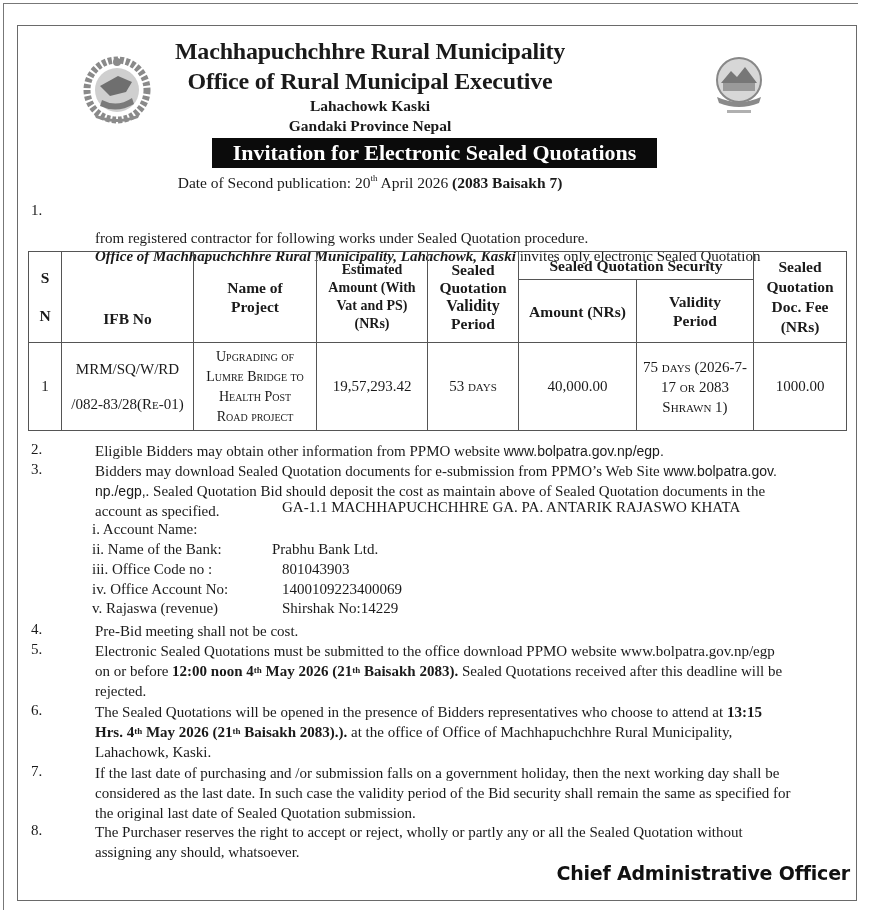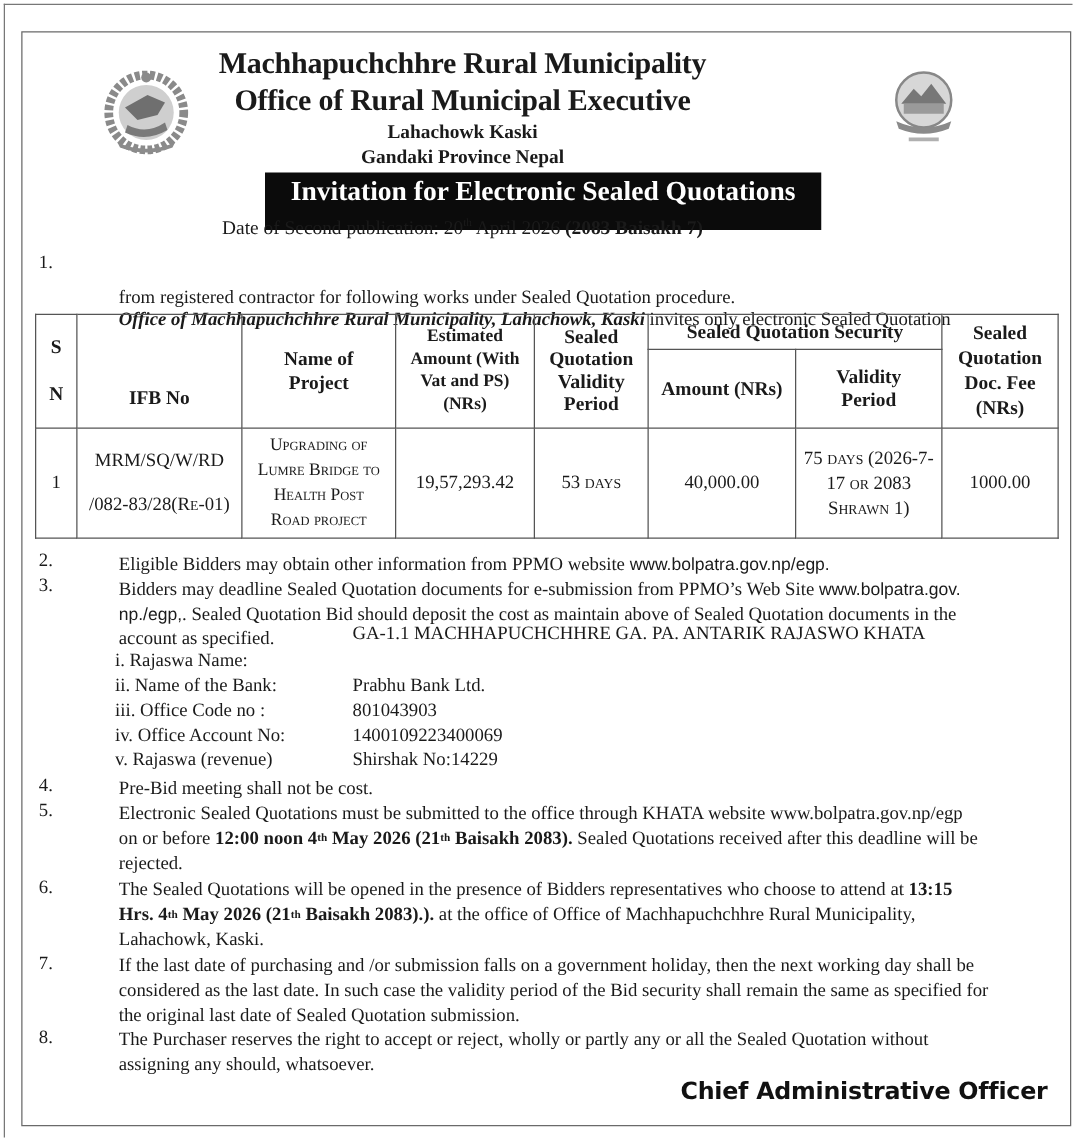--- a/index.html
+++ b/index.html
@@ -11,41 +11,41 @@
 
   .emblem { position:absolute; }
   .emblem-left { left:80px; top:52px; width:74px; height:74px; }
   .emblem-right { left:711px; top:53px; width:56px; height:63px; }
 
   .center { position:absolute; left:0; width:740px; text-align:center; white-space:nowrap; }
   .t1 { top:38px; font-size:24px; font-weight:bold; letter-spacing:-0.2px; }
   .t2 { top:68px; font-size:24px; font-weight:bold; letter-spacing:-0.2px; }
   .t3 { top:97px; font-size:15.5px; font-weight:bold; }
   .t4 { top:117px; font-size:15.5px; font-weight:bold; }
-  .banner { position:absolute; left:212px; top:138px; width:445px; height:46px; background:#0b0b0b; color:#fff;
+  .banner { position:absolute; left:212px; top:138px; width:445px; height:30px; background:#0b0b0b; color:#fff;
             font-size:22px; font-weight:bold; text-align:center; line-height:29px; white-space:nowrap; }
   .t5 { top:174px; font-size:15.5px; }
   sup { font-size:9px; vertical-align:top; position:relative; top:-1px; }
   b sup { font-weight:bold; }
 
   .num { position:absolute; left:31px; font-size:15px; }
   .para { position:absolute; left:95px; width:745px; font-size:15px; line-height:20px; }
   .p1a { top:202px;margin-top:44px; }
   .p1b { top:228px; }
   .sans { font-family:"Liberation Sans", "DejaVu Sans", sans-serif; font-size:14px; }
 
   table.tbl { position:absolute; left:28px; top:251px; border-collapse:collapse; width:818px; table-layout:fixed; }
   table.tbl td, table.tbl th { border:1.4px solid #555; text-align:center; vertical-align:middle; padding:0 2px; }
   table.tbl th { font-weight:bold; font-size:15.5px; line-height:19px; }
   table.tbl td { font-size:15px; line-height:19px; }
   .sc { font-variant:small-caps; }
   .small { font-size:16px; font-weight:bold; }
 
   .acct { position:absolute; font-size:15px; }
-  .sig { position:absolute; right:32px; top:862px; font-family:"DejaVu Sans", "Liberation Sans", sans-serif;
+  .sig { position:absolute; right:20px; top:862px; font-family:"DejaVu Sans", "Liberation Sans", sans-serif;
          font-size:19px; font-weight:bold; color:#111; letter-spacing:-0.2px;text-align:right; }
 </style>
 </head>
 <body>
 
 <div class="outer-top"></div>
 <div class="outer-left"></div>
 <div class="frame"></div>
 
 <svg class="emblem emblem-left" viewBox="0 0 74 74">
@@ -129,45 +129,45 @@
 </tbody>
   </table>
 
 <div class="num" style="top:441px">2.</div>
 <div class="para" style="top:441px">
   <span>Eligible Bidders may obtain other information from PPMO website </span><span class="sans">www.bolpatra.gov.np/egp.</span>
 </div>
 
 <div class="num" style="top:461px">3.</div>
 <div class="para" style="top:461px">
-  <span>Bidders may deadline Sealed Quotation documents for e-submission from PPMO’s Web Site </span><span class="sans">www.bolpatra.gov.</span>
+  <span>Bidders may download Sealed Quotation documents for e-submission from PPMO’s Web Site </span><span class="sans">www.bolpatra.gov.</span>
 </div>
 <div class="para" style="top:481px">
   <span class="sans">np./egp,</span><span>. Sealed Quotation Bid should deposit the cost as maintain above of Sealed Quotation documents in the</span>
 </div>
 <div class="para" style="top:501px">account as specified.</div>
 
 <div>
-  <div class="acct" style="left:92px; top:521px">i. Rajaswa Name:</div>
+  <div class="acct" style="left:92px; top:521px">i. Account Name:</div>
   <div class="acct" style="left:282px; top:499px">GA-1.1 MACHHAPUCHCHHRE GA. PA. ANTARIK RAJASWO KHATA</div>
   <div class="acct" style="left:92px; top:541px">ii. Name of the Bank:</div>
-  <div class="acct" style="left:282px; top:541px">Prabhu Bank Ltd.</div>
+  <div class="acct" style="left:272px; top:541px">Prabhu Bank Ltd.</div>
   <div class="acct" style="left:92px; top:561px">iii. Office Code no :</div>
   <div class="acct" style="left:282px; top:561px">801043903</div>
   <div class="acct" style="left:92px; top:581px">iv. Office Account No:</div>
   <div class="acct" style="left:282px; top:581px">1400109223400069</div>
   <div class="acct" style="left:92px; top:600px">v. Rajaswa (revenue)</div>
   <div class="acct" style="left:282px; top:600px">Shirshak No:14229</div>
 </div>
 
 <div class="num" style="top:621px">4.</div>
 <div class="para" style="top:621px">Pre-Bid meeting shall not be cost.</div>
 
 <div class="num" style="top:641px">5.</div>
-<div class="para" style="top:641px">Electronic Sealed Quotations must be submitted to the office through KHATA website www.bolpatra.gov.np/egp</div>
+<div class="para" style="top:641px">Electronic Sealed Quotations must be submitted to the office download PPMO website www.bolpatra.gov.np/egp</div>
 <div class="para" style="top:661px">
   <span>on or before </span>
   <b><span>12:00 noon 4</span><sup>th</sup><span> May 2026 (21</span><sup>th</sup><span> Baisakh 2083).</span></b><span> Sealed Quotations received after this deadline will be</span>
 </div>
 <div class="para" style="top:681px">rejected.</div>
 
 <div class="num" style="top:702px">6.</div>
 <div class="para" style="top:702px">
   <span>The Sealed Quotations will be opened in the presence of Bidders representatives who choose to attend at </span><b>13:15</b>
 </div>

